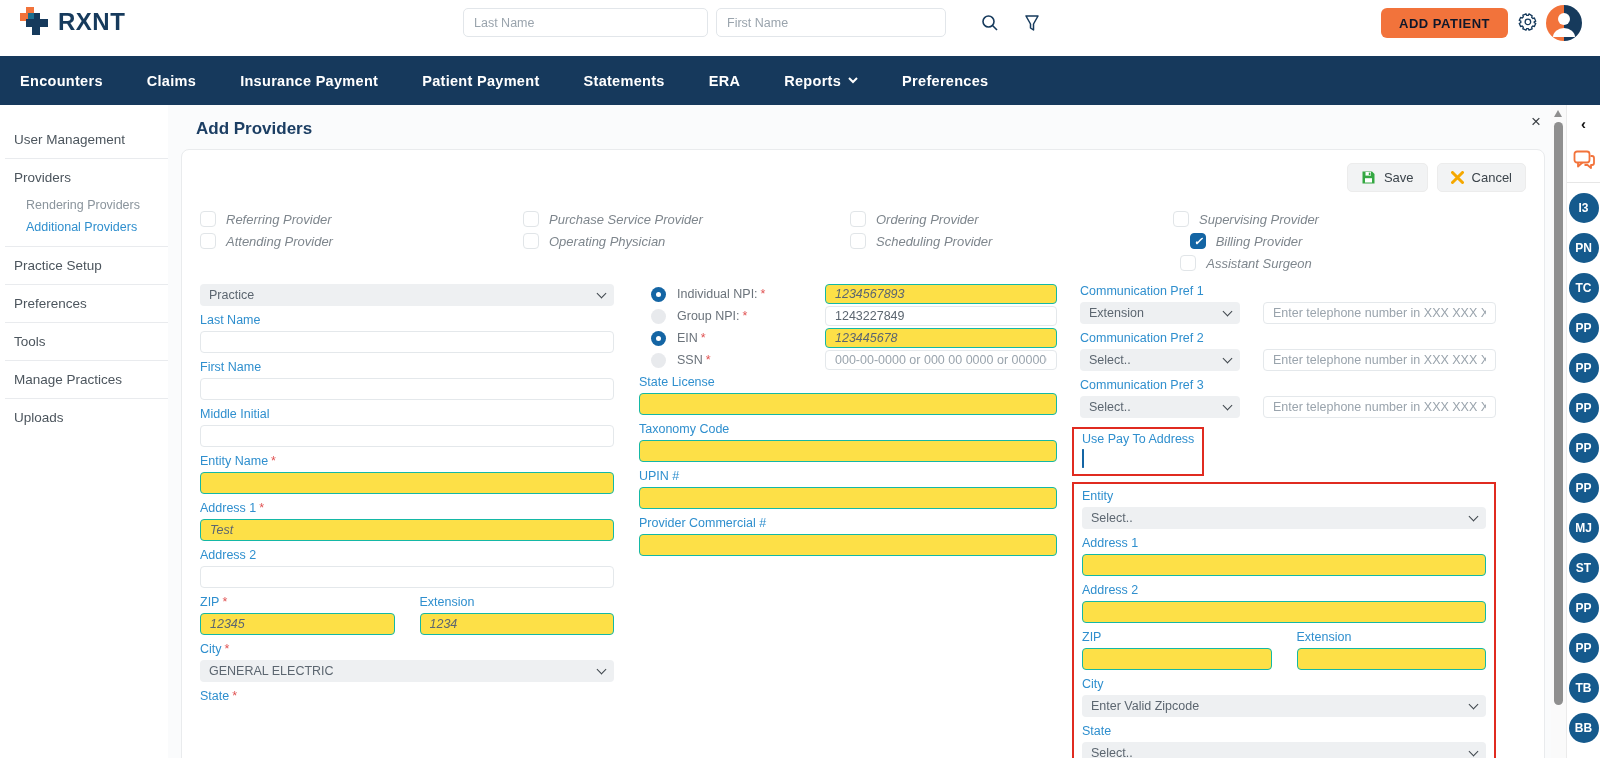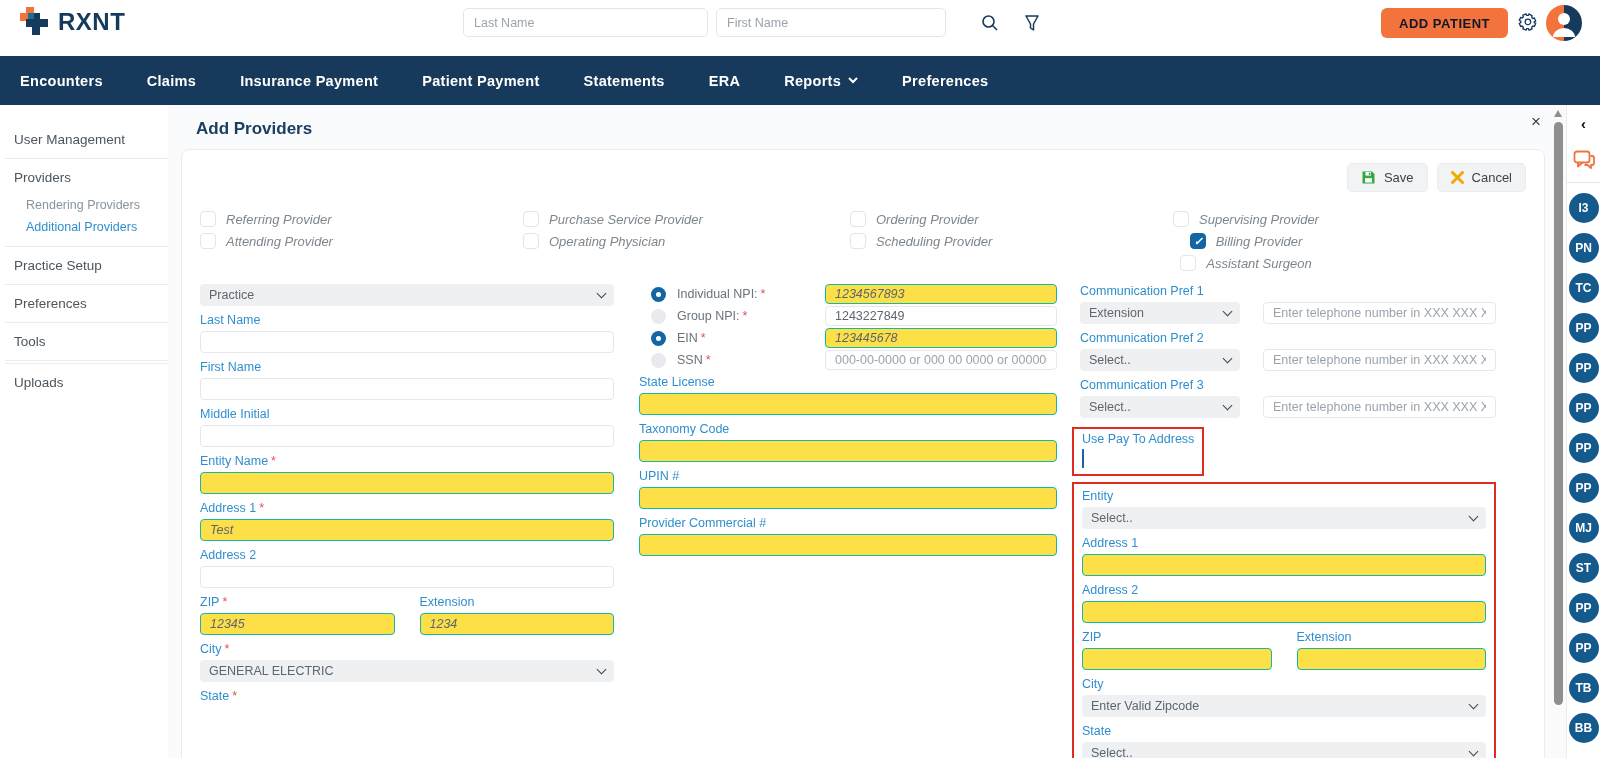--- a/index.html
+++ b/index.html
@@ -173,20 +173,21 @@
       <div class="sb-sub muted">Rendering Providers</div>
       <div class="sb-sub active">Additional Providers</div>
     </div>
     <div class="sb-div"></div>
     <div class="sb-item">Practice Setup</div>
     <div class="sb-div"></div>
     <div class="sb-item">Preferences</div>
     <div class="sb-div"></div>
     <div class="sb-item">Tools</div>
     <div class="sb-div"></div>
+    <div class="sb-item">Manage Practices</div>
     <div class="sb-div"></div>
     <div class="sb-item">Uploads</div>
   </div>
 
   <div class="main">
     <div class="page-title">Add Providers</div>
     <span class="close-x">×</span>
 
     <div class="card">
 

